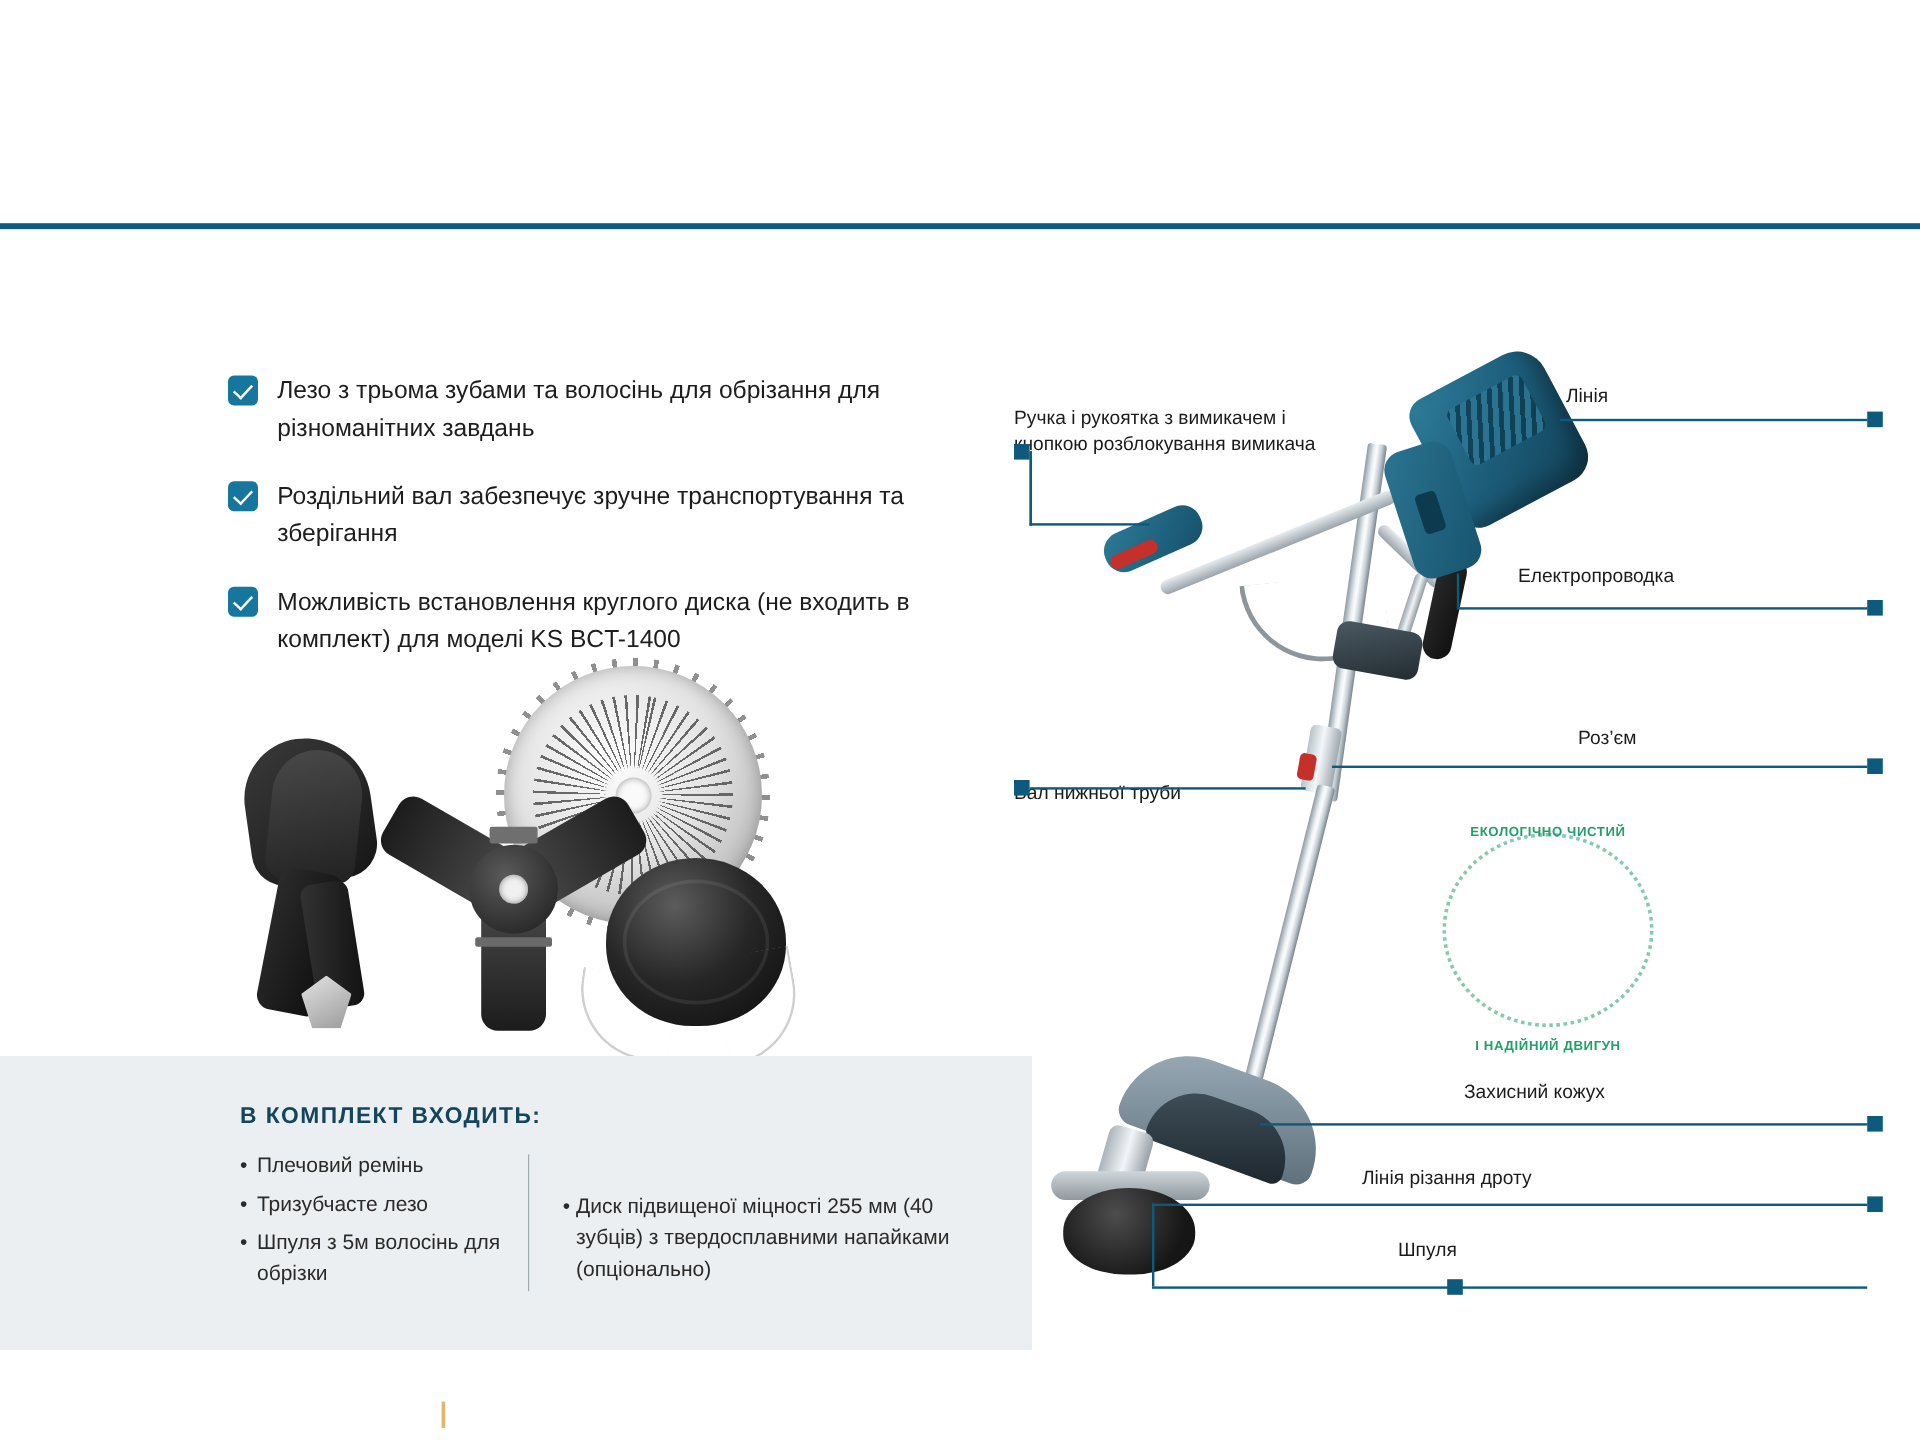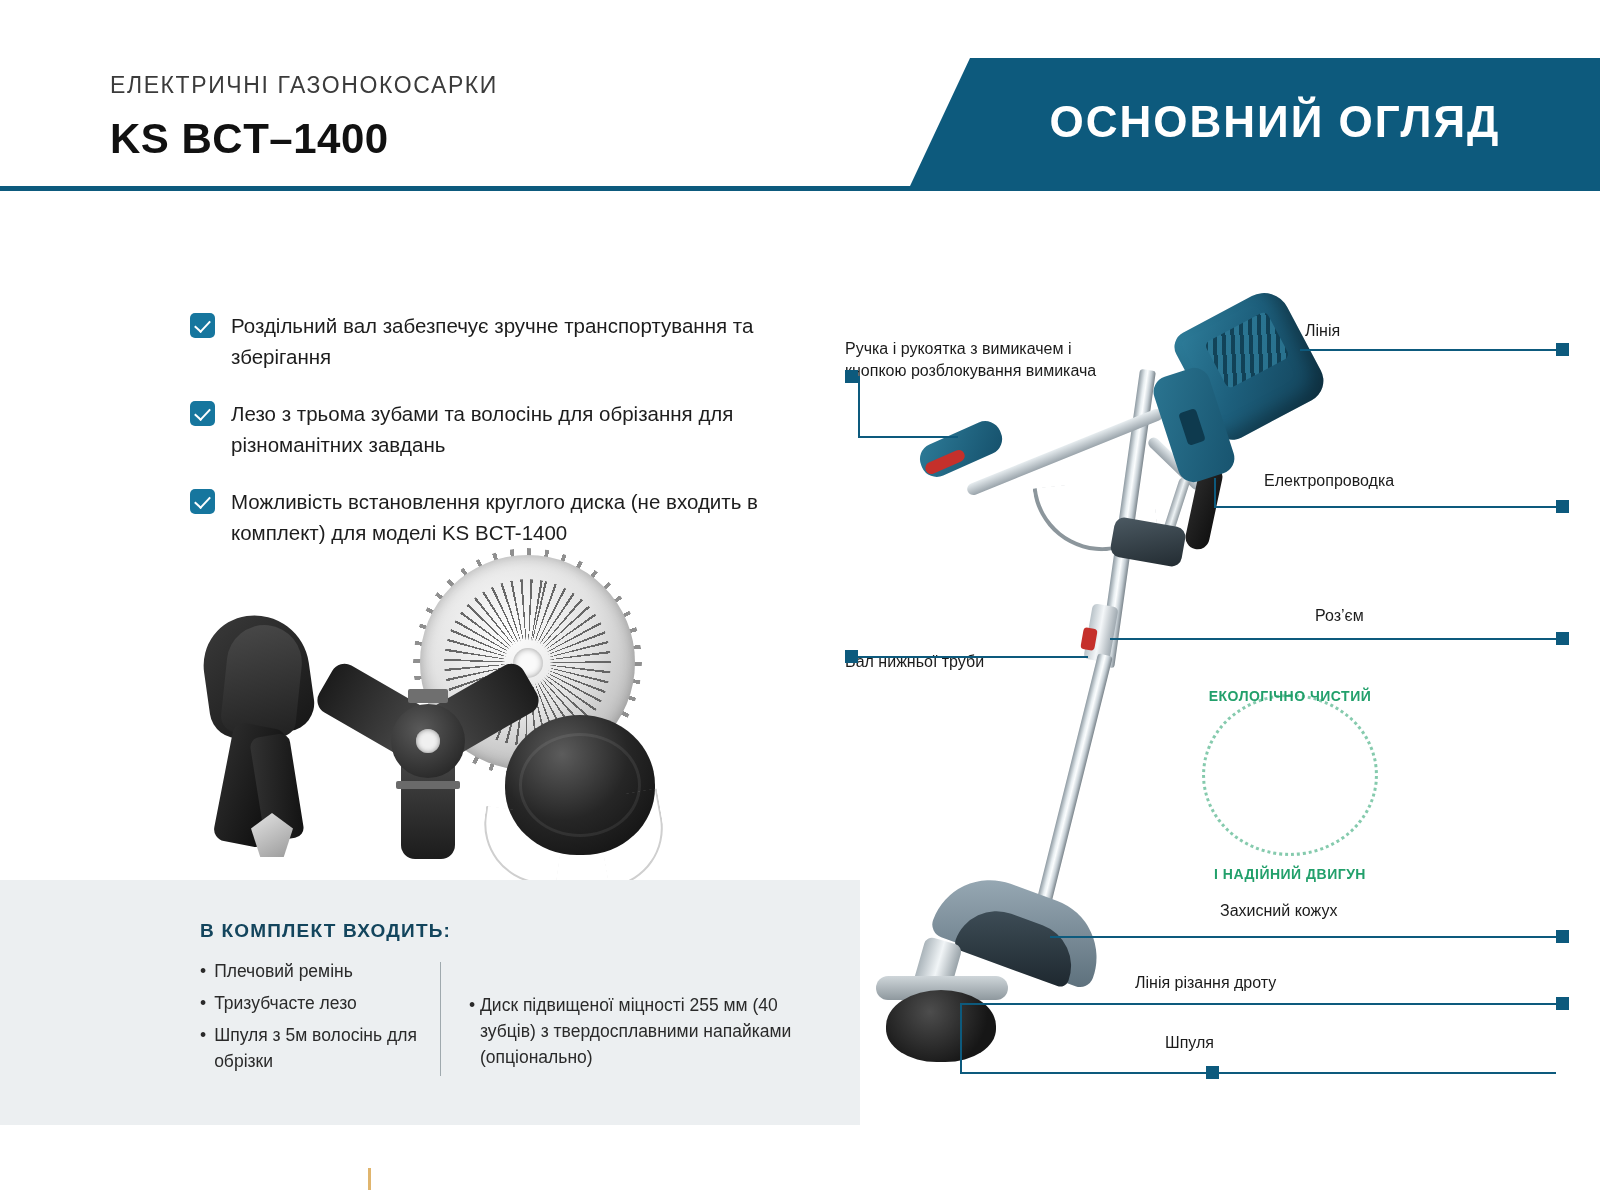--- a/index.html
+++ b/index.html
@@ -305,59 +305,50 @@
   }
 
   
   .eco { position: absolute; left: 1190px; top: 680px; width: 200px; height: 190px; }
   .eco-word {
     position: absolute; left: 0; top: 58px; width: 200px; text-align: center;
     font-size: 72px; font-weight: bold; color: #22a06b; letter-spacing: 2px;
   }
   .eco-top, .eco-bot {
     position: absolute; left: 0; width: 200px; text-align: center;
-    font-size: 14px; font-weight: bold; color: #22a06b; letter-spacing: .5px;
+    font-size: 11px; font-weight: bold; color: #22a06b; letter-spacing: .5px;
   }
   .eco-top { top: 8px; }
   .eco-bot { top: 154px; margin-top: 32px; }
   .eco-arc {
     position: absolute; left: 12px; top: 14px; width: 176px; height: 162px;
     border: 3px dotted #22a06b; border-radius: 50%;
     opacity: .55;
   }
 
   .footer-mark {
     position: absolute; left: 368px; bottom: 10px; width: 3px; height: 22px;
     background: #d8a24a; opacity: .8;
   }
 </style>
 </head>
 <body>
 
 <div class="page">
 
-  <div class="header">
-    <div class="header-left">
-      <div class="kicker">ЕЛЕКТРИЧНІ ГАЗОНОКОСАРКИ</div>
-      <div class="model">KS BCT–1400</div>
-    </div>
-    <div class="header-banner">
-      <span>ОСНОВНИЙ ОГЛЯД</span>
-    </div>
-  </div>
   <div class="header-rule"></div>
 
   <div class="features">
     <div class="feature">
       <div class="check"></div>
-      <div class="feature-text">Роздільний вал забезпечує зручне транспортування та зберігання</div>
+      <div class="feature-text">Лезо з трьома зубами та волосінь для обрізання для різноманітних завдань</div>
     </div>
     <div class="feature">
       <div class="check"></div>
-      <div class="feature-text">Лезо з трьома зубами та волосінь для обрізання для різноманітних завдань</div>
+      <div class="feature-text">Роздільний вал забезпечує зручне транспортування та зберігання</div>
     </div>
     <div class="feature">
       <div class="check"></div>
       <div class="feature-text">Можливість встановлення круглого диска (не входить в комплект) для моделі KS BCT-1400</div>
     </div>
   </div>
 
   <div class="parts">
 
     <div class="strap">
@@ -455,21 +446,21 @@
   <div class="leader" style="left:858px; top:436px; width:100px; height:0; border-top:2px solid #0d5a7d;"></div>
 
   <div class="callout" style="left:845px; top:615px; width:220px;margin-top:36px;">Вал нижньої труби</div>
   <div class="node" style="left:845px; top:650px;"></div>
   <div class="leader" style="left:858px; top:656px; width:230px; height:0; border-top:2px solid #0d5a7d;"></div>
 
   <div class="callout" style="left:1305px; top:320px; width:200px;">Лінія</div>
   <div class="node" style="left:1556px; top:343px;"></div>
   <div class="leader" style="left:1300px; top:349px; width:256px; height:0; border-top:2px solid #0d5a7d;"></div>
 
-  <div class="callout" style="left:1264px; top:470px; width:220px;">Електропроводка</div>
+  <div class="callout" style="left:1220px; top:470px; width:220px;text-align:center;">Електропроводка</div>
   <div class="node" style="left:1556px; top:500px;"></div>
   <div class="leader" style="left:1214px; top:506px; width:342px; height:0; border-top:2px solid #0d5a7d;"></div>
   <div class="leader" style="left:1214px; top:478px; width:0; height:28px; border-left:2px solid #0d5a7d;"></div>
 
   <div class="callout" style="left:1305px; top:605px; width:200px;margin-left:10px;">Роз’єм</div>
   <div class="node" style="left:1556px; top:632px;"></div>
   <div class="leader" style="left:1110px; top:638px; width:446px; height:0; border-top:2px solid #0d5a7d;"></div>
 
   <div class="callout" style="left:1220px; top:900px; width:220px;">Захисний кожух</div>
   <div class="node" style="left:1556px; top:930px;"></div>

